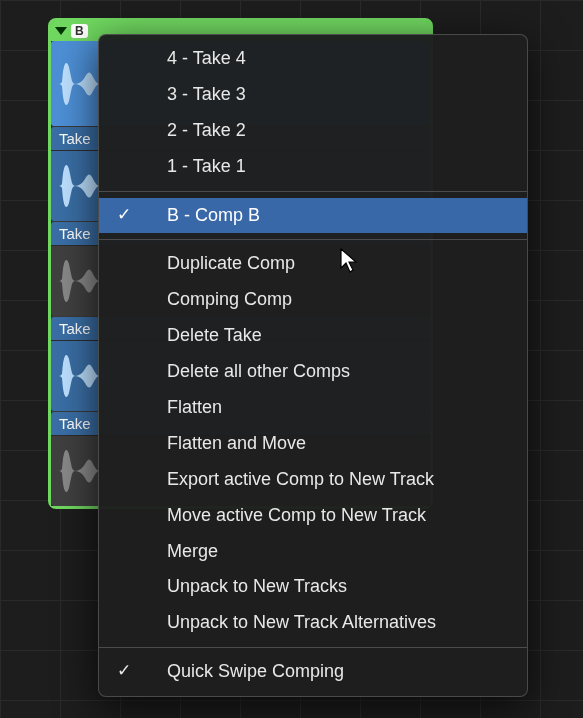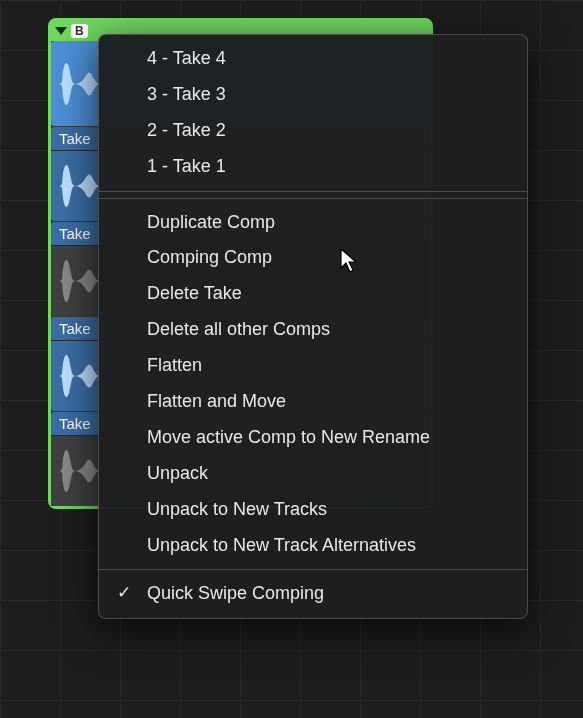--- a/index.html
+++ b/index.html
@@ -102,21 +102,21 @@
       width: 430px;
       background: rgba(30,30,30,0.97);
       border: 1px solid rgba(120,120,120,0.5);
       border-radius: 8px;
       box-shadow: 0 10px 40px rgba(0,0,0,0.7);
       padding: 6px 0;
       font-size: 18px;
       color: #e8e8e8;
     }
     .menu-item {
-      padding: 4px 18px 4px 48px;
+      padding: 4px 18px 4px 68px;
       position: relative;
       cursor: default;
       line-height: 1.55;
     }
     .menu-item.highlighted {
       background: #3968a8;
       color: #fff;
     }
     .menu-item.checked::before {
       content: "✓";
@@ -195,31 +195,33 @@
 
 <div class="menu">
   <div id="sec-takes">
       <div class="menu-item">4 - Take 4</div>
       <div class="menu-item">3 - Take 3</div>
       <div class="menu-item">2 - Take 2</div>
       <div class="menu-item">1 - Take 1</div>
     </div>
   <div class="menu-separator"></div>
   <div id="sec-comps">
+      <div class="menu-item checked highlighted">B - Comp B</div>
     </div>
   <div class="menu-separator"></div>
   <div id="sec-actions">
       <div class="menu-item">Duplicate Comp</div>
       <div class="menu-item">Comping Comp</div>
       <div class="menu-item">Delete Take</div>
       <div class="menu-item">Delete all other Comps</div>
       <div class="menu-item">Flatten</div>
       <div class="menu-item">Flatten and Move</div>
-      <div class="menu-item">Move active Comp to New Rename</div>
-      <div class="menu-item">Unpack</div>
+      <div class="menu-item">Export active Comp to New Track</div>
+      <div class="menu-item">Move active Comp to New Track</div>
+      <div class="menu-item">Merge</div>
       <div class="menu-item">Unpack to New Tracks</div>
       <div class="menu-item">Unpack to New Track Alternatives</div>
     </div>
   <div class="menu-separator"></div>
   <div id="sec-footer">
       <div class="menu-item checked">Quick Swipe Comping</div>
     </div>
 </div>
 
 <svg class="cursor" viewBox="0 0 20 26">

